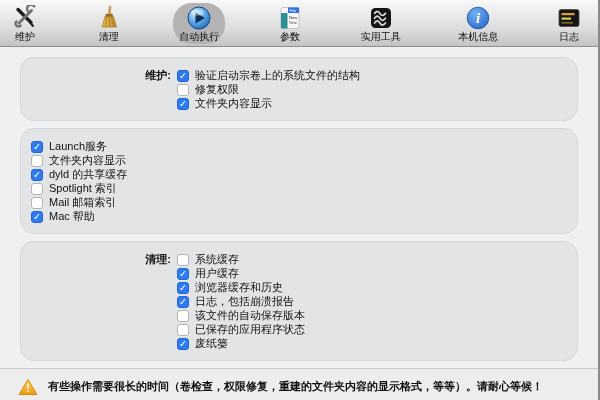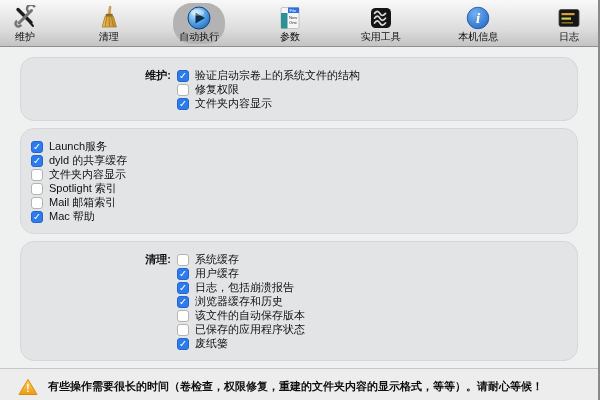--- a/index.html
+++ b/index.html
@@ -188,27 +188,27 @@
   </div>
 
   <div class="section">
     <div class="rows">
   <div class="row">
     <span class="checkbox checked"></span>
     <span class="row-label">Launch服务</span>
   </div>
 
   <div class="row">
+    <span class="checkbox"></span>
+    <span class="row-label">文件夹内容显示</span>
+  </div>
+
+  <div class="row">
     <span class="checkbox checked"></span>
     <span class="row-label">dyld 的共享缓存</span>
-  </div>
-
-  <div class="row">
-    <span class="checkbox"></span>
-    <span class="row-label">文件夹内容显示</span>
   </div>
 
   <div class="row">
     <span class="checkbox"></span>
     <span class="row-label">Spotlight 索引</span>
   </div>
 
   <div class="row">
     <span class="checkbox"></span>
     <span class="row-label">Mail 邮箱索引</span>
@@ -230,26 +230,26 @@
   </div>
 
   <div class="row">
     <span class="checkbox checked"></span>
     <span class="row-label">用户缓存</span>
   </div>
 
 
   <div class="row">
     <span class="checkbox checked"></span>
+    <span class="row-label">浏览器缓存和历史</span>
+  </div>
+
+  <div class="row">
+    <span class="checkbox checked"></span>
     <span class="row-label">日志，包括崩溃报告</span>
-  </div>
-
-  <div class="row">
-    <span class="checkbox checked"></span>
-    <span class="row-label">浏览器缓存和历史</span>
   </div>
 
   <div class="row">
     <span class="checkbox"></span>
     <span class="row-label">该文件的自动保存版本</span>
   </div>
 
   <div class="row">
     <span class="checkbox"></span>
     <span class="row-label">已保存的应用程序状态</span>

